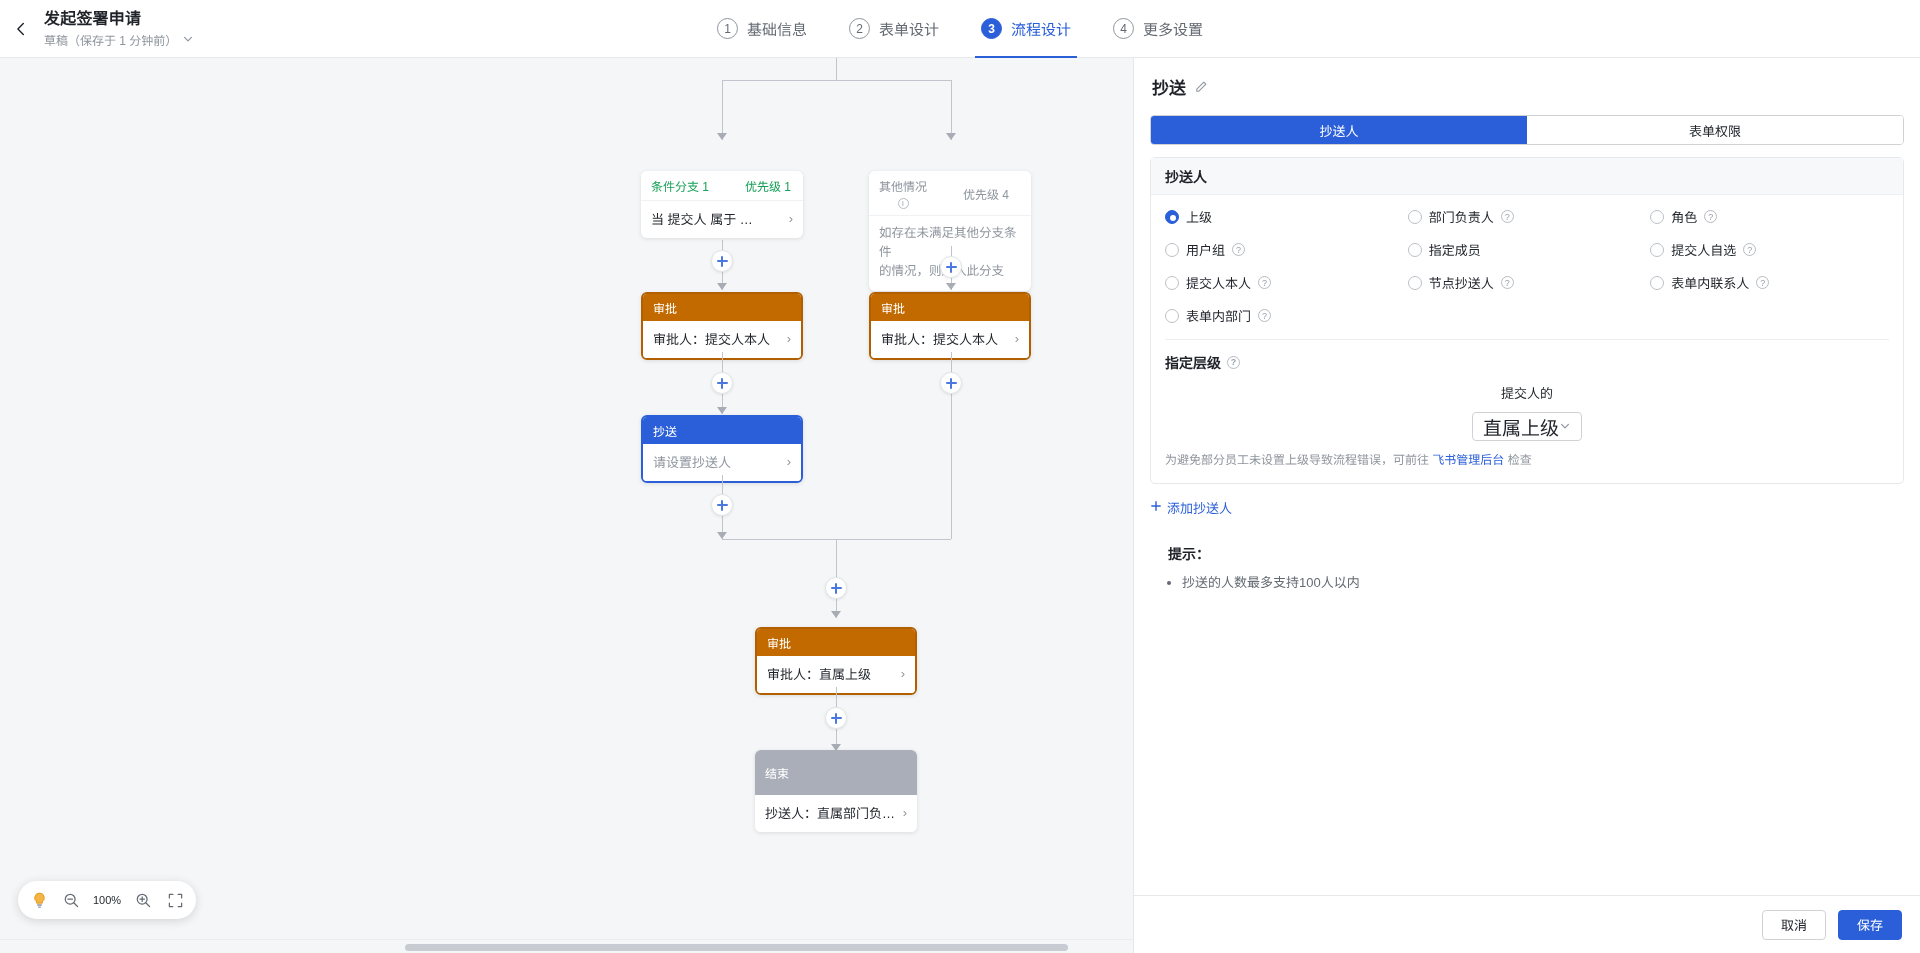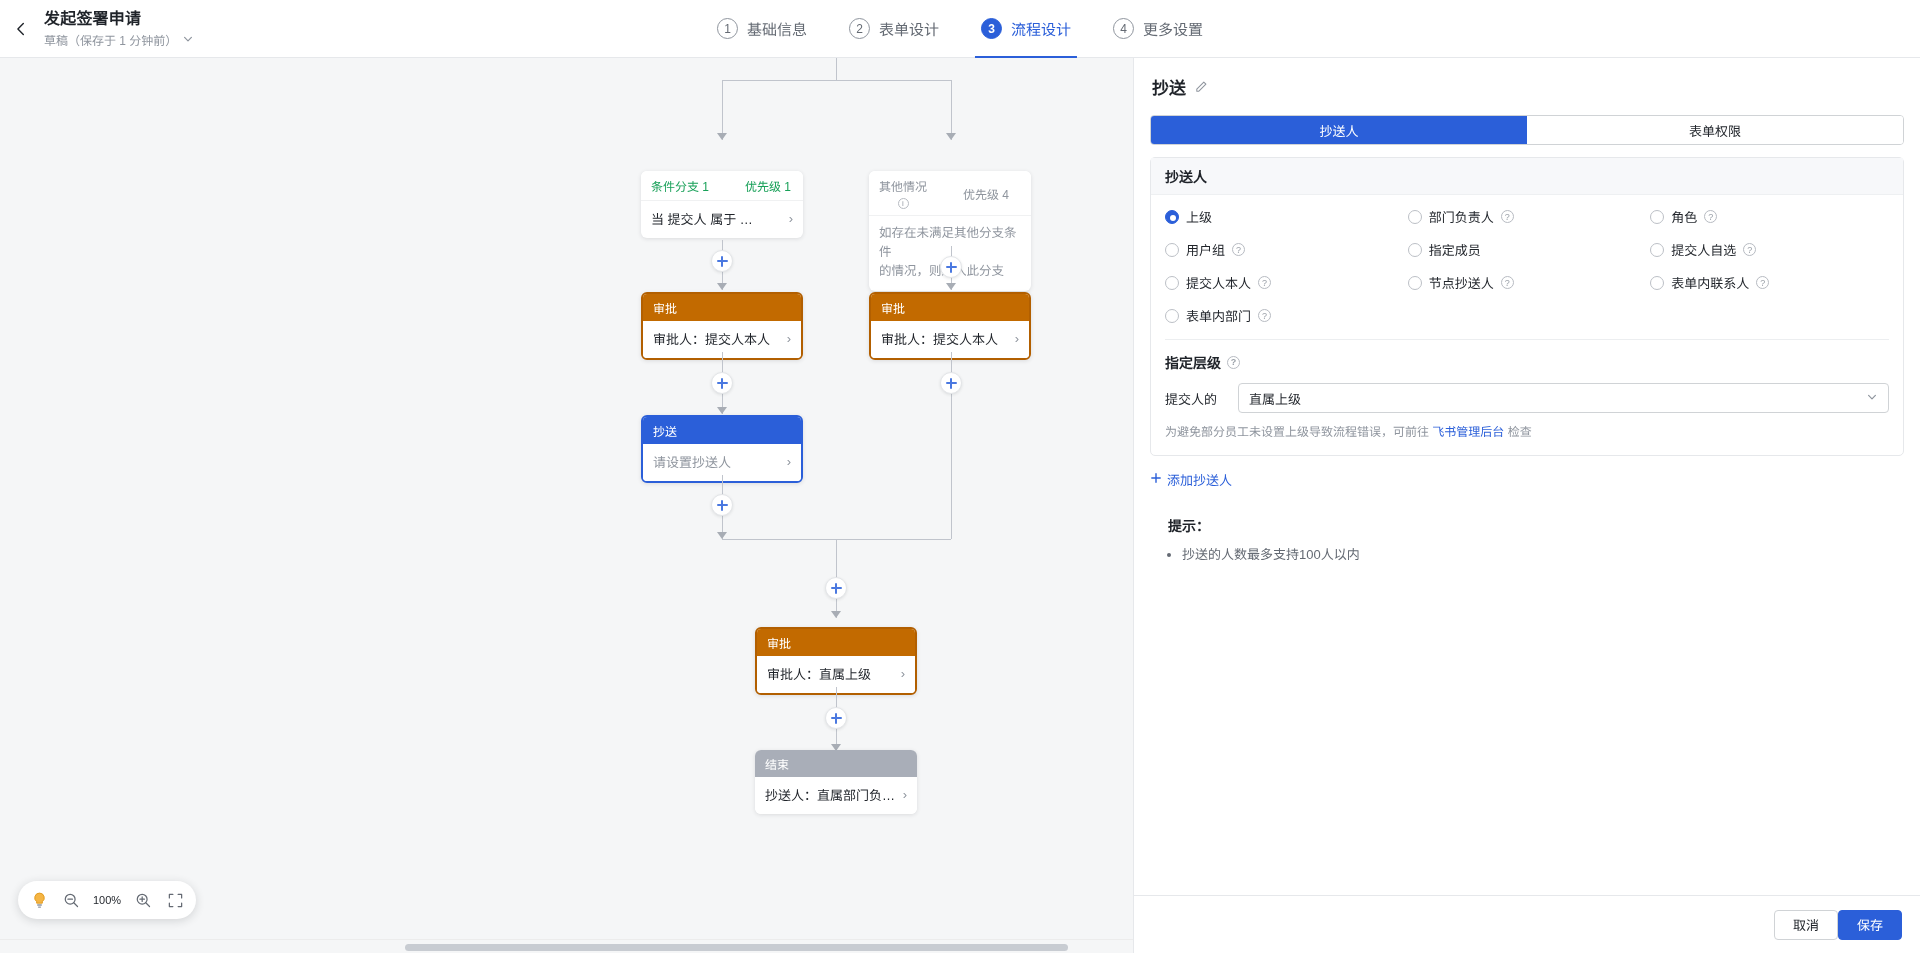--- a/index.html
+++ b/index.html
@@ -65,21 +65,21 @@
   .node.approve .nhead { background: #c26a00; color: #fff; font-weight: 400; padding: 5px 10px; }
   .node.approve .nbody { background: #fff; }
 
   
   .node.cc { border: 2px solid #2b5fd9; }
   .node.cc .nhead { background: #2b5fd9; color: #fff; padding: 5px 10px; }
   .node.cc .nbody { background: #fff; color: #8f959e; }
 
   
   .node.end { background: #fff; }
-  .node.end .nhead { background: #a9aeb8; color: #fff; padding: 5px 10px; }
+  .node.end .nhead { background: #a9aeb8; color: #fff; padding: 14px 10px; }
   .node.end .nbody { background: #fff; }
 
   .plus {
     position: absolute; width: 22px; height: 22px; border-radius: 50%;
     background: #fff; border: 1px solid #e3e5e8; box-shadow: 0 1px 3px rgba(31,35,41,.10);
     display: flex; align-items: center; justify-content: center; cursor: pointer; z-index: 3;
   }
   .plus::before, .plus::after { content: ""; position: absolute; background: #4a78e0; border-radius: 1px; }
   .plus::before { width: 11px; height: 2px; }
   .plus::after { width: 2px; height: 11px; }
@@ -122,40 +122,40 @@
 
   .radio-grid { display: grid; grid-template-columns: 1fr 1fr 1fr; row-gap: 14px; column-gap: 4px; }
   .radio { display: flex; align-items: center; gap: 7px; font-size: 13px; color: #1f2329; cursor: pointer; }
   .rmark { width: 14px; height: 14px; border-radius: 50%; border: 1px solid #bcc0c6; background: #fff; flex: none; position: relative; }
   .radio.sel .rmark { border-color: #2b5fd9; background: #2b5fd9; }
   .radio.sel .rmark::after { content: ""; position: absolute; left: 4px; top: 4px; width: 6px; height: 6px; border-radius: 50%; background: #fff; }
   .q { width: 13px; height: 13px; border-radius: 50%; border: 1px solid #b7bbc2; color: #9aa0a8; font-size: 9px; display: inline-flex; align-items: center; justify-content: center; flex: none; cursor: pointer; }
 
   .divider { height: 1px; background: #eceef0; margin: 14px 0 12px; }
   .sec-title { display: flex; align-items: center; gap: 6px; font-size: 14px; font-weight: 600; color: #1f2329; margin-bottom: 11px; }
-  .level-row { display: flex; align-items: center; gap: 21px; }
+  .level-row { display: flex; align-items: center; gap: 10px; flex-direction: column; }
   .level-row .lab { font-size: 13px; color: #1f2329; flex: none; }
   .select {
     flex: 1; height: 30px; border: 1px solid #d0d3d6; border-radius: 4px; background: #fff;
-    display: flex; align-items: center; justify-content: space-between; padding: 0 10px; font-size: 13px; color: #1f2329; cursor: pointer;
+    display: flex; align-items: center; justify-content: space-between; padding: 0 10px; font-size: 19px; color: #1f2329; cursor: pointer;
   }
   .select .caret { color: #8f959e; font-size: 11px; }
   .note { margin-top: 10px; font-size: 12px; color: #8f959e; line-height: 18px; }
   .note a { color: #2b5fd9; text-decoration: none; cursor: pointer; }
 
   .add-link { margin-top: 14px; display: inline-flex; align-items: center; gap: 5px; font-size: 13px; color: #2b5fd9; cursor: pointer; }
 
   .tips { margin-top: 26px; margin-left: 18px; }
   .tips-title { font-size: 14px; font-weight: 600; color: #1f2329; }
   .tips ul { margin-top: 10px; padding-left: 14px; }
   .tips li { font-size: 13px; color: #646a73; line-height: 20px; }
 
   .panel-footer {
     height: 58px; border-top: 1px solid #e6e8eb; display: flex; align-items: center; justify-content: flex-end;
-    padding: 0 18px; background: #fff;
+    gap: 12px; padding: 0 18px; background: #fff;
   }
   .btn { height: 30px; min-width: 64px; border-radius: 4px; font-size: 13px; display: inline-flex; align-items: center; justify-content: center; cursor: pointer; padding: 0 16px; }
   .btn.ghost { border: 1px solid #d0d3d6; background: #fff; color: #1f2329; }
   .btn.primary { background: #2b5fd9; color: #fff; border: 1px solid #2b5fd9; }
 </style>
 </head>
 <body>
 
 <div class="app">
 

